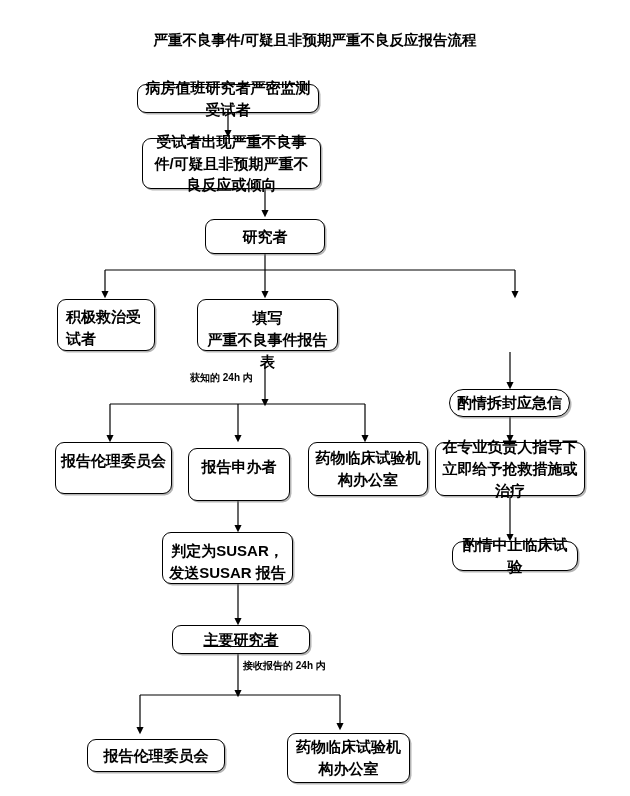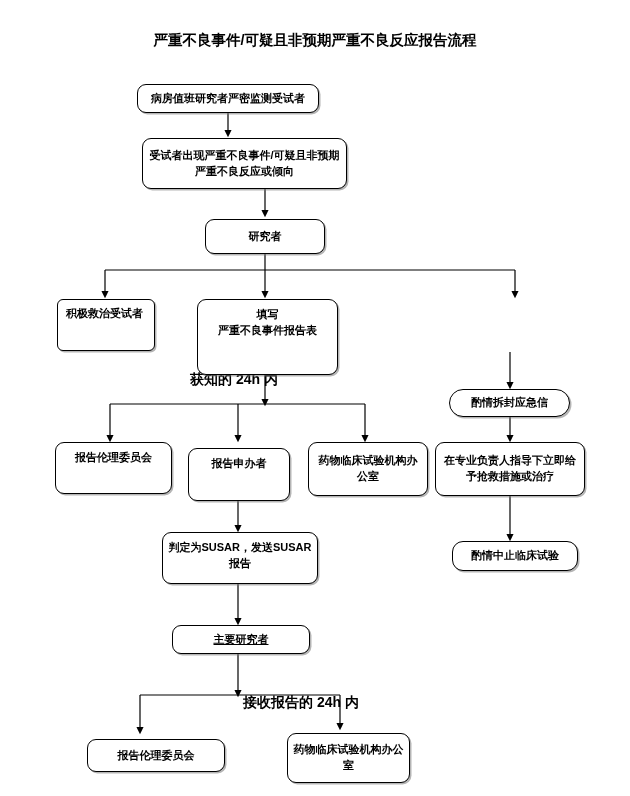--- a/index.html
+++ b/index.html
@@ -30,54 +30,53 @@
     letter-spacing: 0px;
     font-family: "Liberation Sans", "DejaVu Sans", sans-serif;
   }
   .node {
     position: absolute;
     box-sizing: border-box;
     border: 1.2px solid #000000;
     border-radius: 9px;
     background: #ffffff;
     color: #000000;
-    font-size: 11px;
+    font-size: 15px;
     font-weight: bold;
     line-height: 1.45;
     display: flex;
     align-items: center;
     justify-content: center;
     text-align: center;
     padding: 2px 5px;
     box-shadow: 1.5px 1.5px 0 rgba(120,120,120,0.55);
   }
   .node.left-align {
     justify-content: flex-start;
     text-align: left;
     align-items: flex-start;
     padding-top: 6px;
     padding-left: 8px;
-    border-radius: 6px;
   }
   .node.top-align {
     align-items: flex-start;
     padding-top: 7px;
   }
   .node .txt { display: block; width: 100%; }
   
   #edges {
     position: absolute;
     left: 0; top: 0;
     width: 630px;
     height: 796px;
     pointer-events: none;
   }
   .edge-label {
     position: absolute;
-    font-size: 14px;
+    font-size: 10px;
     font-weight: bold;
     color: #000000;
     white-space: nowrap;
     font-family: "Liberation Sans", "DejaVu Sans", sans-serif;
   }
 </style>
 </head>
 <body>
 
 <div id="canvas">
@@ -117,39 +116,39 @@
       <line x1="238" y1="566" x2="238" y2="605" marker-end="url(#arrow)"></line>
 
       <line x1="238" y1="636" x2="238" y2="677" marker-end="url(#arrow)"></line>
       <line x1="140" y1="677" x2="340" y2="677"></line>
       <line x1="140" y1="677" x2="140" y2="714" marker-end="url(#arrow)"></line>
       <line x1="340" y1="677" x2="340" y2="710" marker-end="url(#arrow)"></line>
     </g>
   </svg>
 
   <div class="edge-label" style="left:190px; top:353px;">获知的 24h 内</div>
-  <div class="edge-label" style="left:243px; top:676px;text-align:center;">接收报告的 24h 内</div>
+  <div class="edge-label" style="left:243px; top:641px;text-align:center;">接收报告的 24h 内</div>
 
   <div class="node" style="left:137px; top:66px; width:182px; height:29px;">
     <span class="txt">病房值班研究者严密监测受试者</span>
   </div>
 
-  <div class="node" style="left:142px; top:120px; width:205px; height:51px;">
+  <div class="node" style="left:142px; top:120px; width:179px; height:51px;">
     <span class="txt">受试者出现严重不良事件/可疑且非预期严重不良反应或倾向</span>
   </div>
 
   <div class="node" style="left:205px; top:201px; width:120px; height:35px;">
     <span class="txt">研究者</span>
   </div>
 
   <div class="node left-align" style="left:57px; top:281px; width:98px; height:52px;">
     <span class="txt">积极救治受试者</span>
   </div>
 
-  <div class="node top-align" style="left:197px; top:281px; width:141px; height:76px;">
+  <div class="node top-align" style="left:197px; top:281px; width:141px; height:52px;">
     <span class="txt" style="white-space:pre-line;">填写
 严重不良事件报告表</span>
   </div>
 
 
   <div class="node" style="left:449px; top:371px; width:121px; height:28px;border-radius:14px;">
     <span class="txt">酌情拆封应急信</span>
   </div>
 
   <div class="node" style="left:435px; top:424px; width:150px; height:54px;">
@@ -165,21 +164,21 @@
   </div>
 
   <div class="node top-align" style="left:188px; top:430px; width:102px; height:53px;">
     <span class="txt">报告申办者</span>
   </div>
 
   <div class="node" style="left:308px; top:424px; width:120px; height:54px;">
     <span class="txt">药物临床试验机构办公室</span>
   </div>
 
-  <div class="node top-align" style="left:162px; top:514px; width:156px; height:52px;">
+  <div class="node top-align" style="left:162px; top:514px; width:131px; height:52px;">
     <span class="txt">判定为SUSAR，发送SUSAR 报告</span>
   </div>
 
   <div class="node" style="left:172px; top:607px; width:138px; height:29px;text-decoration:underline;">
     <span class="txt">主要研究者</span>
   </div>
 
   <div class="node" style="left:87px; top:721px; width:138px; height:33px;">
     <span class="txt">报告伦理委员会</span>
   </div>

